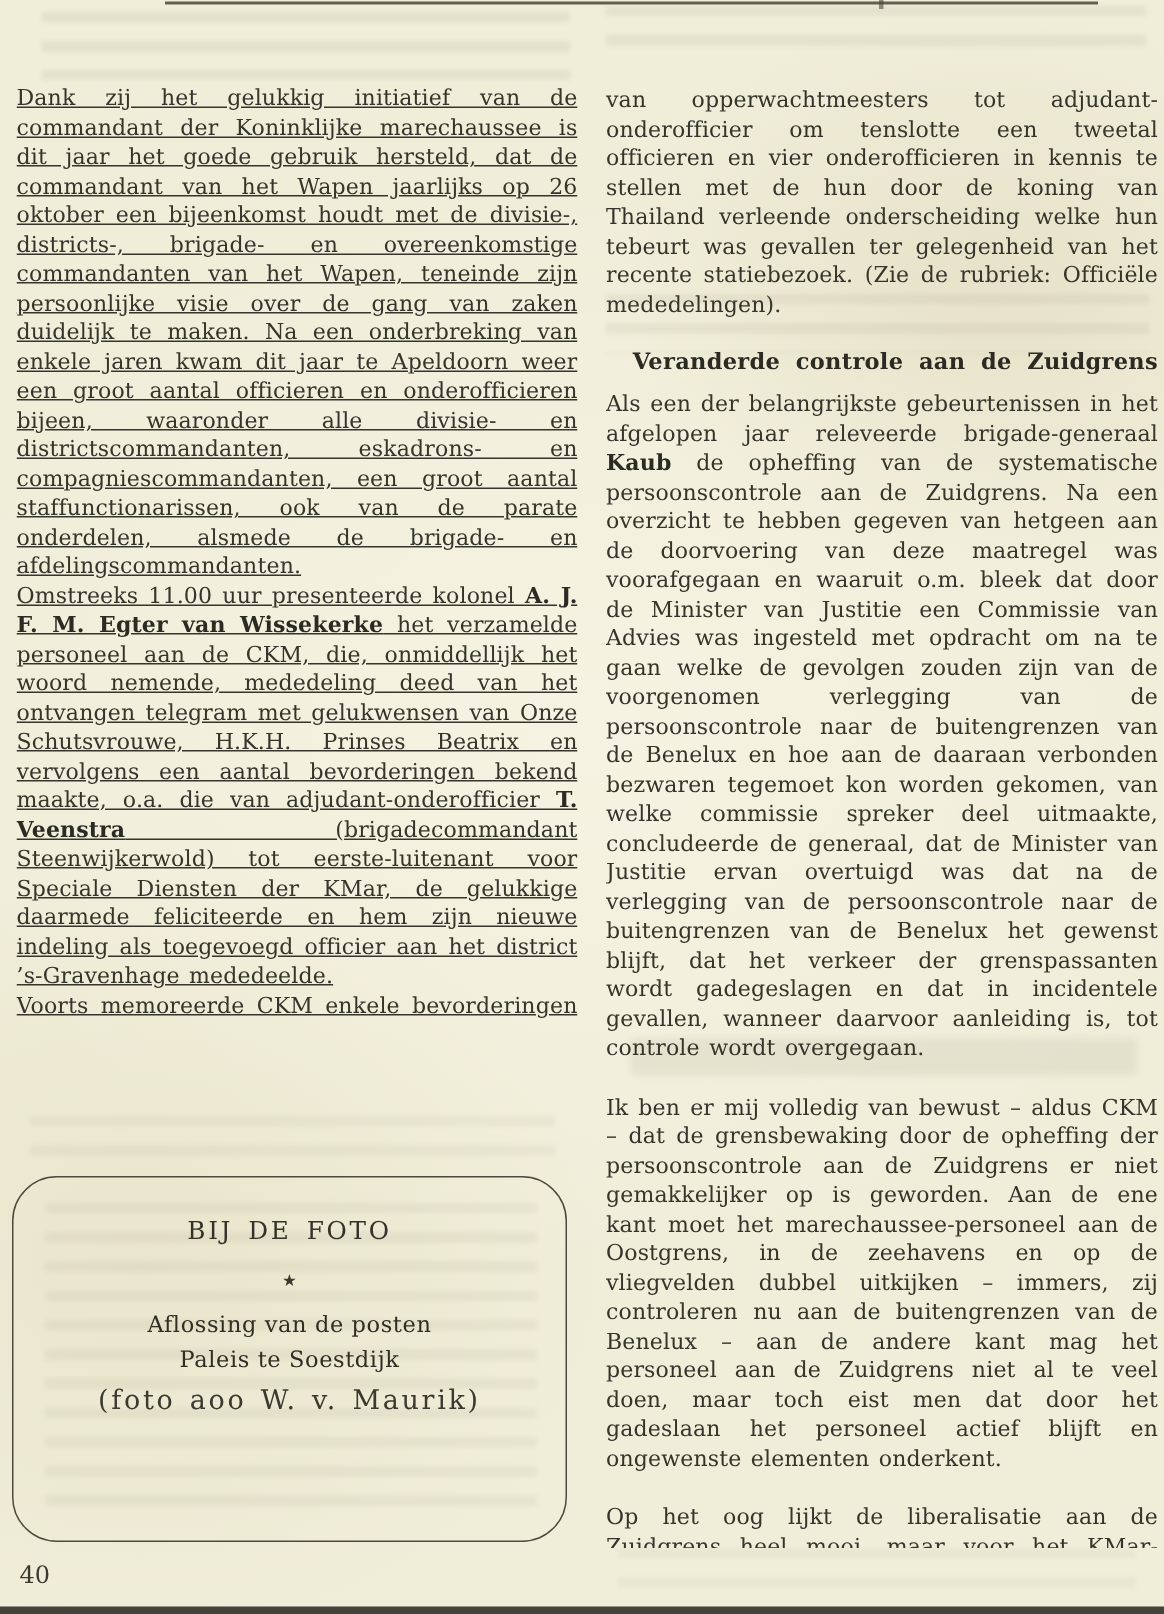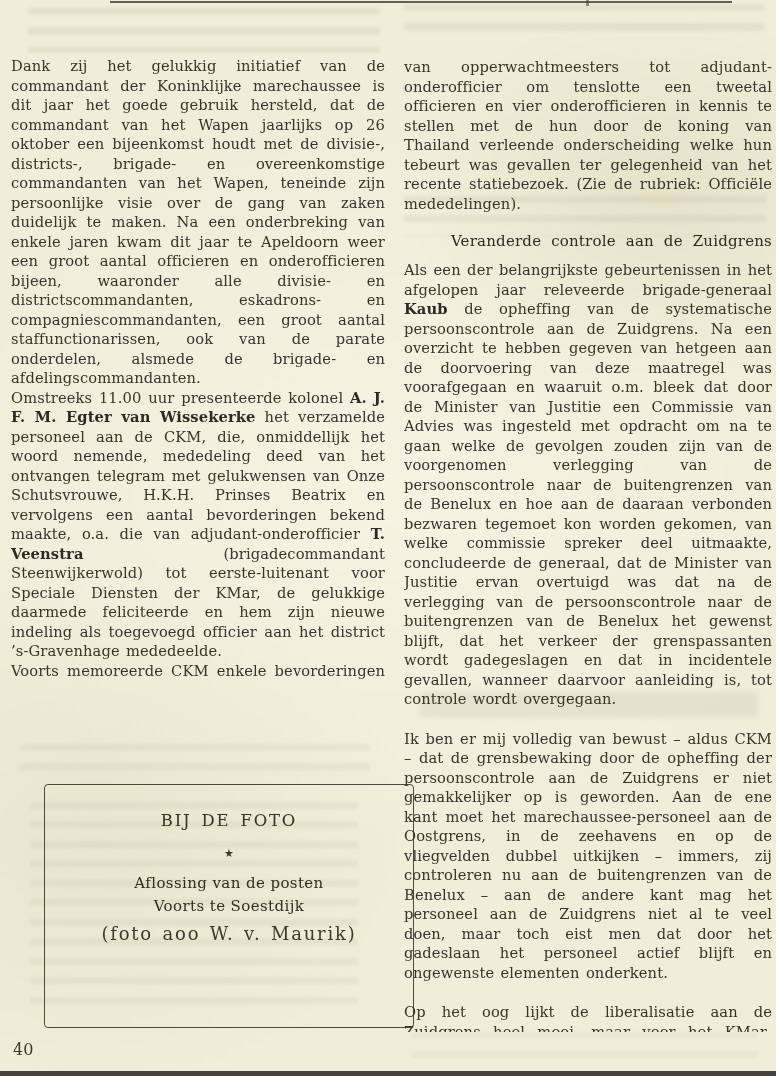--- a/index.html
+++ b/index.html
@@ -11,51 +11,50 @@
     background-color: #f0edd9;
     background-image:
       radial-gradient(ellipse 420px 300px at 85% 18%, rgba(223,217,187,.55), transparent 62%),
       radial-gradient(ellipse 520px 420px at 12% 78%, rgba(227,221,190,.45), transparent 62%),
       radial-gradient(ellipse 640px 520px at 50% 45%, rgba(255,253,240,.38), transparent 72%);
     overflow: hidden;
     font-family: "DejaVu Serif", "Liberation Serif", serif;
     color: #35352c;
   }
   .col { position: absolute; overflow: hidden; }
-  .col-left  { left: 11px;  top: 56px; width: 374px; height: 722px; }
+  .col-left  { left: 11px;  top: 56px; width: 374px; height: 722px; text-decoration: underline; }
   .col-right { left: 404px; top: 57px; width: 368px; height: 975px; }
   p {
     margin: 0;
     font-size: 14.7px;
     line-height: 19.5px;
     text-align: justify;
     word-spacing: 1.5px;
     letter-spacing: 0.1px;
     hyphens: auto;
   }
   p b, h3 { color: #2b2b23; }
   .gap { margin-top: 20px; }
   .jlast { text-align-last: justify; }
   h3 {
     margin: 19px 0 10px 0;
     font-size: 15px;
-    font-weight: normal;
+    font-weight: bold;
     text-align: right;
     word-spacing: 5px;
     letter-spacing: 0.2px;
   }
   .photo-box {
     position: absolute;
     left: 8px; top: 784px;
     width: 370px; height: 244px;
     border: 1.5px solid #4c4a3d;
-    border-radius: 4px;
+    border-radius: 30px;
     text-align: center;
     box-sizing: border-box;
-    margin-left: 36px;
   }
   .box-title {
     margin-top: 23px;
     font-size: 16.5px;
     line-height: 26px;
     letter-spacing: 1.8px;
     word-spacing: 3px;
     color: #33332a;
   }
   .box-star { font-size: 11px; line-height: 11px; margin: 14px 0 13px 0; color: #3a3a30; }
@@ -118,21 +117,21 @@
     <p class="jlast">Voorts memoreerde CKM enkele bevorderingen</p>
   </div>
 
   <div class="photo-box">
     <div class="box-title">
       <div>BIJ DE FOTO</div>
     </div>
     <div class="box-star">★</div>
     <div class="box-caption">
       <div>Aflossing van de posten</div>
-      <div>Voorts te Soestdijk</div>
+      <div>Paleis te Soestdijk</div>
     </div>
     <div class="box-credit">(foto aoo W. v. Maurik)</div>
   </div>
 
   <div class="col col-right">
     <p>van opperwachtmeesters tot adjudant-onderofficier om tenslotte een tweetal officieren en vier onderofficieren in kennis te stellen met de hun door de koning van Thailand verleende onderscheiding welke hun tebeurt was gevallen ter gelegenheid van het recente statiebezoek. (Zie de rubriek: Officiële mededelingen).</p>
     <h3>Veranderde controle aan de Zuidgrens</h3>
     <p><span>Als een der belangrijkste gebeurtenissen in het afgelopen jaar releveerde brigade-generaal </span><b>Kaub</b><span> de opheffing van de systematische persoonscontrole aan de Zuidgrens. Na een overzicht te hebben gegeven van hetgeen aan de doorvoering van deze maatregel was voorafgegaan en waaruit o.m. bleek dat door de Minister van Justitie een Commissie van Advies was ingesteld met opdracht om na te gaan welke de gevolgen zouden zijn van de voorgenomen verlegging van de persoonscontrole naar de buitengrenzen van de Benelux en hoe aan de daaraan verbonden bezwaren tegemoet kon worden gekomen, van welke commissie spreker deel uitmaakte, concludeerde de generaal, dat de Minister van Justitie ervan overtuigd was dat na de verlegging van de persoonscontrole naar de buitengrenzen van de Benelux het gewenst blijft, dat het verkeer der grenspassanten wordt gadegeslagen en dat in incidentele gevallen, wanneer daarvoor aanleiding is, tot controle wordt overgegaan.</span></p>
     <p class="gap">Ik ben er mij volledig van bewust – aldus CKM – dat de grensbewaking door de opheffing der persoonscontrole aan de Zuidgrens er niet gemakkelijker op is geworden. Aan de ene kant moet het marechaussee-personeel aan de Oostgrens, in de zeehavens en op de vliegvelden dubbel uitkijken – immers, zij controleren nu aan de buitengrenzen van de Benelux – aan de andere kant mag het personeel aan de Zuidgrens niet al te veel doen, maar toch eist men dat door het gadeslaan het personeel actief blijft en ongewenste elementen onderkent.</p>
     <p class="gap jlast">Op het oog lijkt de liberalisatie aan de Zuidgrens heel mooi, maar voor het KMar-personeel is het bepaald moeilijker geworden. Ik heb mij – aldus spreker – er persoonlijk van overtuigd dat de</p>

